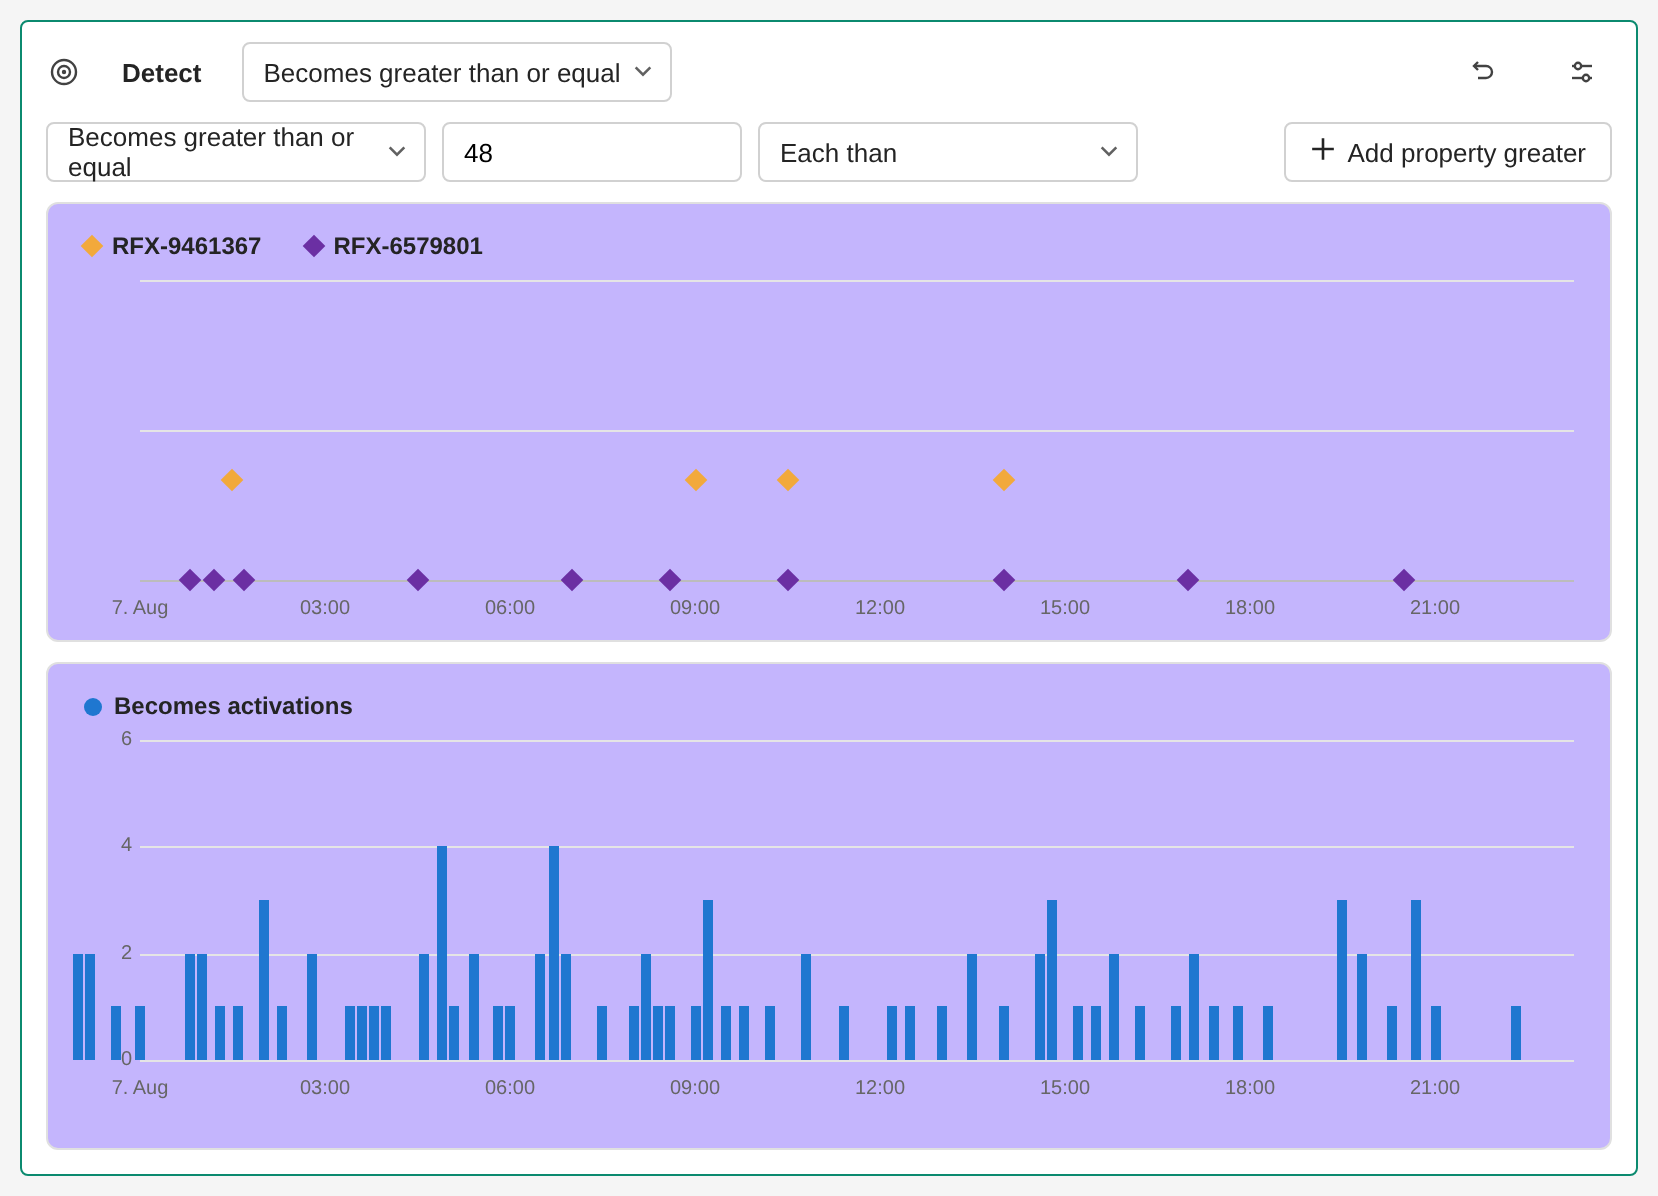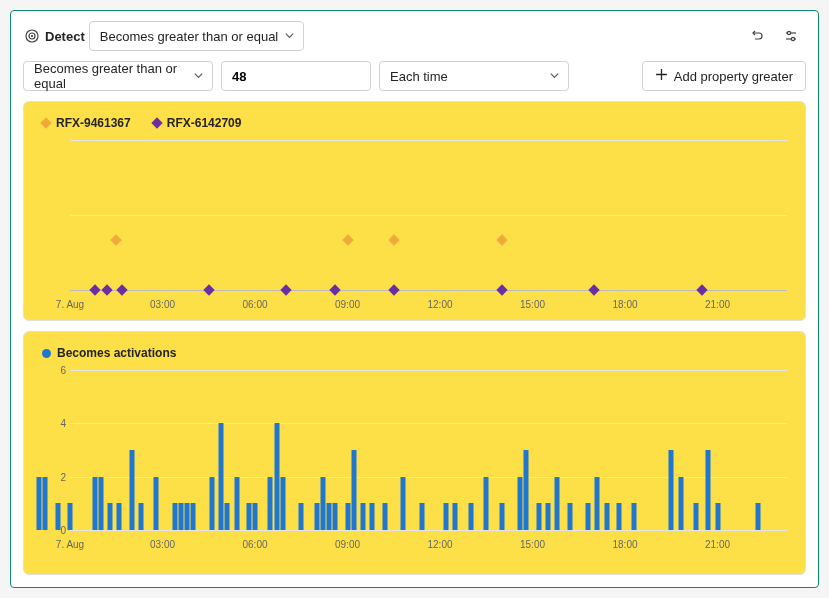--- a/index.html
+++ b/index.html
@@ -17,21 +17,21 @@
     border: 1px solid #0b8a6f;
     border-radius: 4px;
     padding: 10px 12px 12px 12px;
     display: flex;
     flex-direction: column;
     gap: 10px;
   }
   .header-row {
     display: flex;
     align-items: center;
-    gap: 4px;
+    gap: 20px;
   }
   .target-icon {
     width: 18px; height: 18px;
     display: flex; align-items: center; justify-content: center;
     color: #424242;
   }
   .header-title { font-weight: 600; font-size: 13px; }
   .dropdown {
     display: flex;
     align-items: center;
@@ -53,33 +53,33 @@
   }
   .filter-row {
     display: flex;
     align-items: center;
     gap: 8px;
   }
   .dd-condition { width: 190px; }
   .input-num {
     width: 150px; height: 30px;
     border: 1px solid #d1d1d1; border-radius: 4px;
-    padding: 3px 10px; font-size: 13px; font-weight: bold;
+    padding: 3px 10px; font-size: 13px;
   }
   .dd-each { width: 190px; }
   .add-btn {
     display: flex; align-items: center; gap: 6px;
     height: 30px; border: 1px solid #d1d1d1; border-radius: 4px;
     padding: 0 12px; background: #fff; cursor: pointer; font-size: 13px;
   }
   .chart-card {
     border: 1px solid #e0e0e0;
     border-radius: 6px;
     padding: 14px 18px 10px 18px;
-    background: #fde047;
+    background: #c4b5fd;
   }
   .legend {
     display: flex; gap: 22px; align-items: center;
     margin-bottom: 10px;
     font-size: 12px;
     font-weight: 600;
   }
   .leg-item { display: flex; align-items: center; gap: 6px; }
   .diamond {
     width: 8px; height: 8px; transform: rotate(45deg);
@@ -177,21 +177,21 @@
     <div class="dropdown dd-condition">
       <span>Becomes greater than or equal</span>
       <span class="chev">
         <svg width="11" height="11" viewBox="0 0 12 12">
             <path d="M2 4l4 4 4-4" fill="none" stroke="currentColor" stroke-width="1.4"></path>
           </svg>
       </span>
     </div>
     <input class="input-num" value="48" style="">
     <div class="dropdown dd-each">
-      <span>Each time</span>
+      <span>Each than</span>
       <span class="chev">
         <svg width="11" height="11" viewBox="0 0 12 12">
             <path d="M2 4l4 4 4-4" fill="none" stroke="currentColor" stroke-width="1.4"></path>
           </svg>
       </span>
     </div>
     <div class="spacer"></div>
     <div class="add-btn">
       <span>
         <svg width="13" height="13" viewBox="0 0 12 12">
@@ -203,21 +203,21 @@
   </div>
 
   <div class="chart-card">
     <div class="legend">
       <div class="leg-item">
         <span class="diamond" id="leg1" style="background: rgb(242, 169, 59);"></span>
         <span>RFX-9461367</span>
       </div>
       <div class="leg-item">
         <span class="diamond" id="leg2" style="background: rgb(107, 47, 163);"></span>
-        <span>RFX-6142709</span>
+        <span>RFX-6579801</span>
       </div>
     </div>
     <div class="plot-scatter" id="scatterPlot" style="height: 170px;">
         <div class="axis-line" style="top: 150px;"></div>
         <div class="gridline" style="top: 75px;"></div>
         <div class="gridline" style="top: 0px;"></div>
         <div class="point" style="left: 74.25px; top: 100px; background: rgb(242, 169, 59);"></div>
         <div class="point" style="left: 305.5px; top: 100px; background: rgb(242, 169, 59);"></div>
         <div class="point" style="left: 351.75px; top: 100px; background: rgb(242, 169, 59);"></div>
         <div class="point" style="left: 459.667px; top: 100px; background: rgb(242, 169, 59);"></div>

